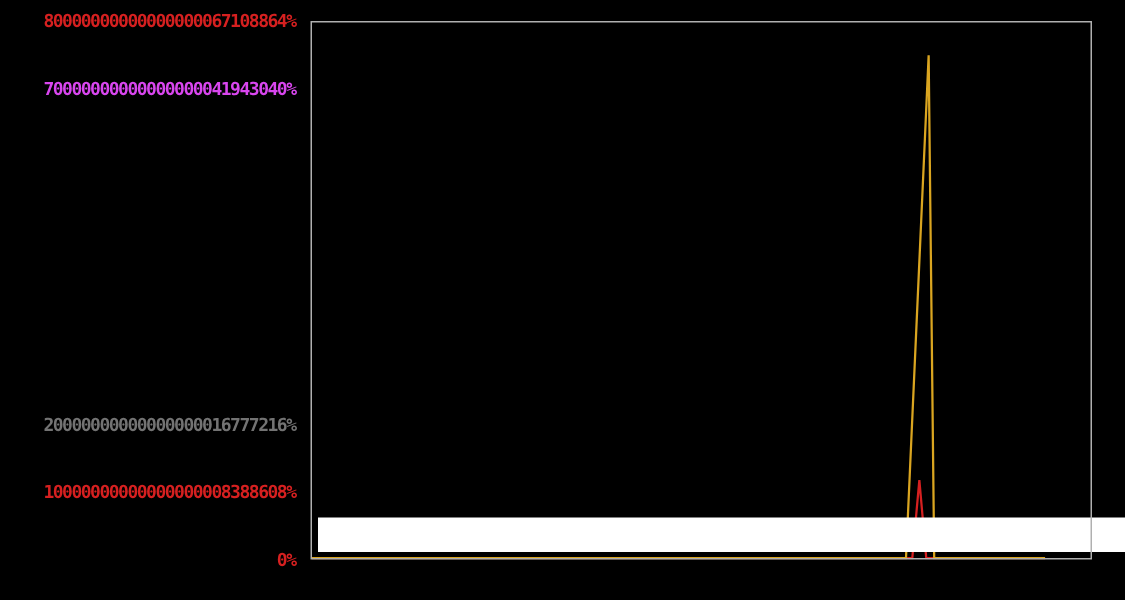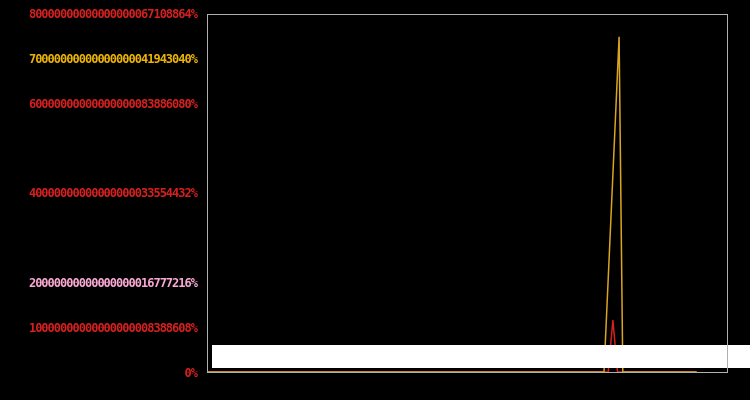--- a/index.html
+++ b/index.html
@@ -71,24 +71,22 @@
     pointer-events: none;
   }
 </style>
 </head>
 <body>
 
 <div class="screen">
 
   <div class="y-axis">
     <div class="ytick" style="top: 7px; color: rgb(214, 32, 32);">80000000000000000067108864%</div>
-    <div class="ytick" style="top: 52px; color: #eab308;">70000000000000000041943040%</div>
-    <div class="ytick" style="top: 97px; color: rgb(214, 32, 32);">60000000000000000083886080%</div>
-    <div class="ytick" style="top: 186px; color: rgb(214, 32, 32);">40000000000000000033554432%</div>
-    <div class="ytick" style="top: 276px; color: #f9a8d4;">20000000000000000016777216%</div>
+    <div class="ytick" style="top: 52px; color: #d946ef;">70000000000000000041943040%</div>
+    <div class="ytick" style="top: 276px; color: #737373;">20000000000000000016777216%</div>
     <div class="ytick" style="top: 321px; color: rgb(214, 32, 32);">10000000000000000008388608%</div>
     <div class="ytick" style="top: 366px; color: rgb(214, 32, 32);">0%</div>
   </div>
 
   <div class="plot">
     <svg id="plot-svg" xmlns="http://www.w3.org/2000/svg" viewBox="0 0 521 359">
         <polyline points="1.0,358.0 401.2,358.0 405.9,306.1 410.5,358.0 489.7,358.0" fill="none" stroke="#d62020" stroke-width="1.5"></polyline>
         <polyline points="1.0,358.0 397.0,358.0 412.1,22.8 415.8,358.0 489.7,358.0" fill="none" stroke="#daa520" stroke-width="1.5"></polyline>
       </svg>
   </div>

